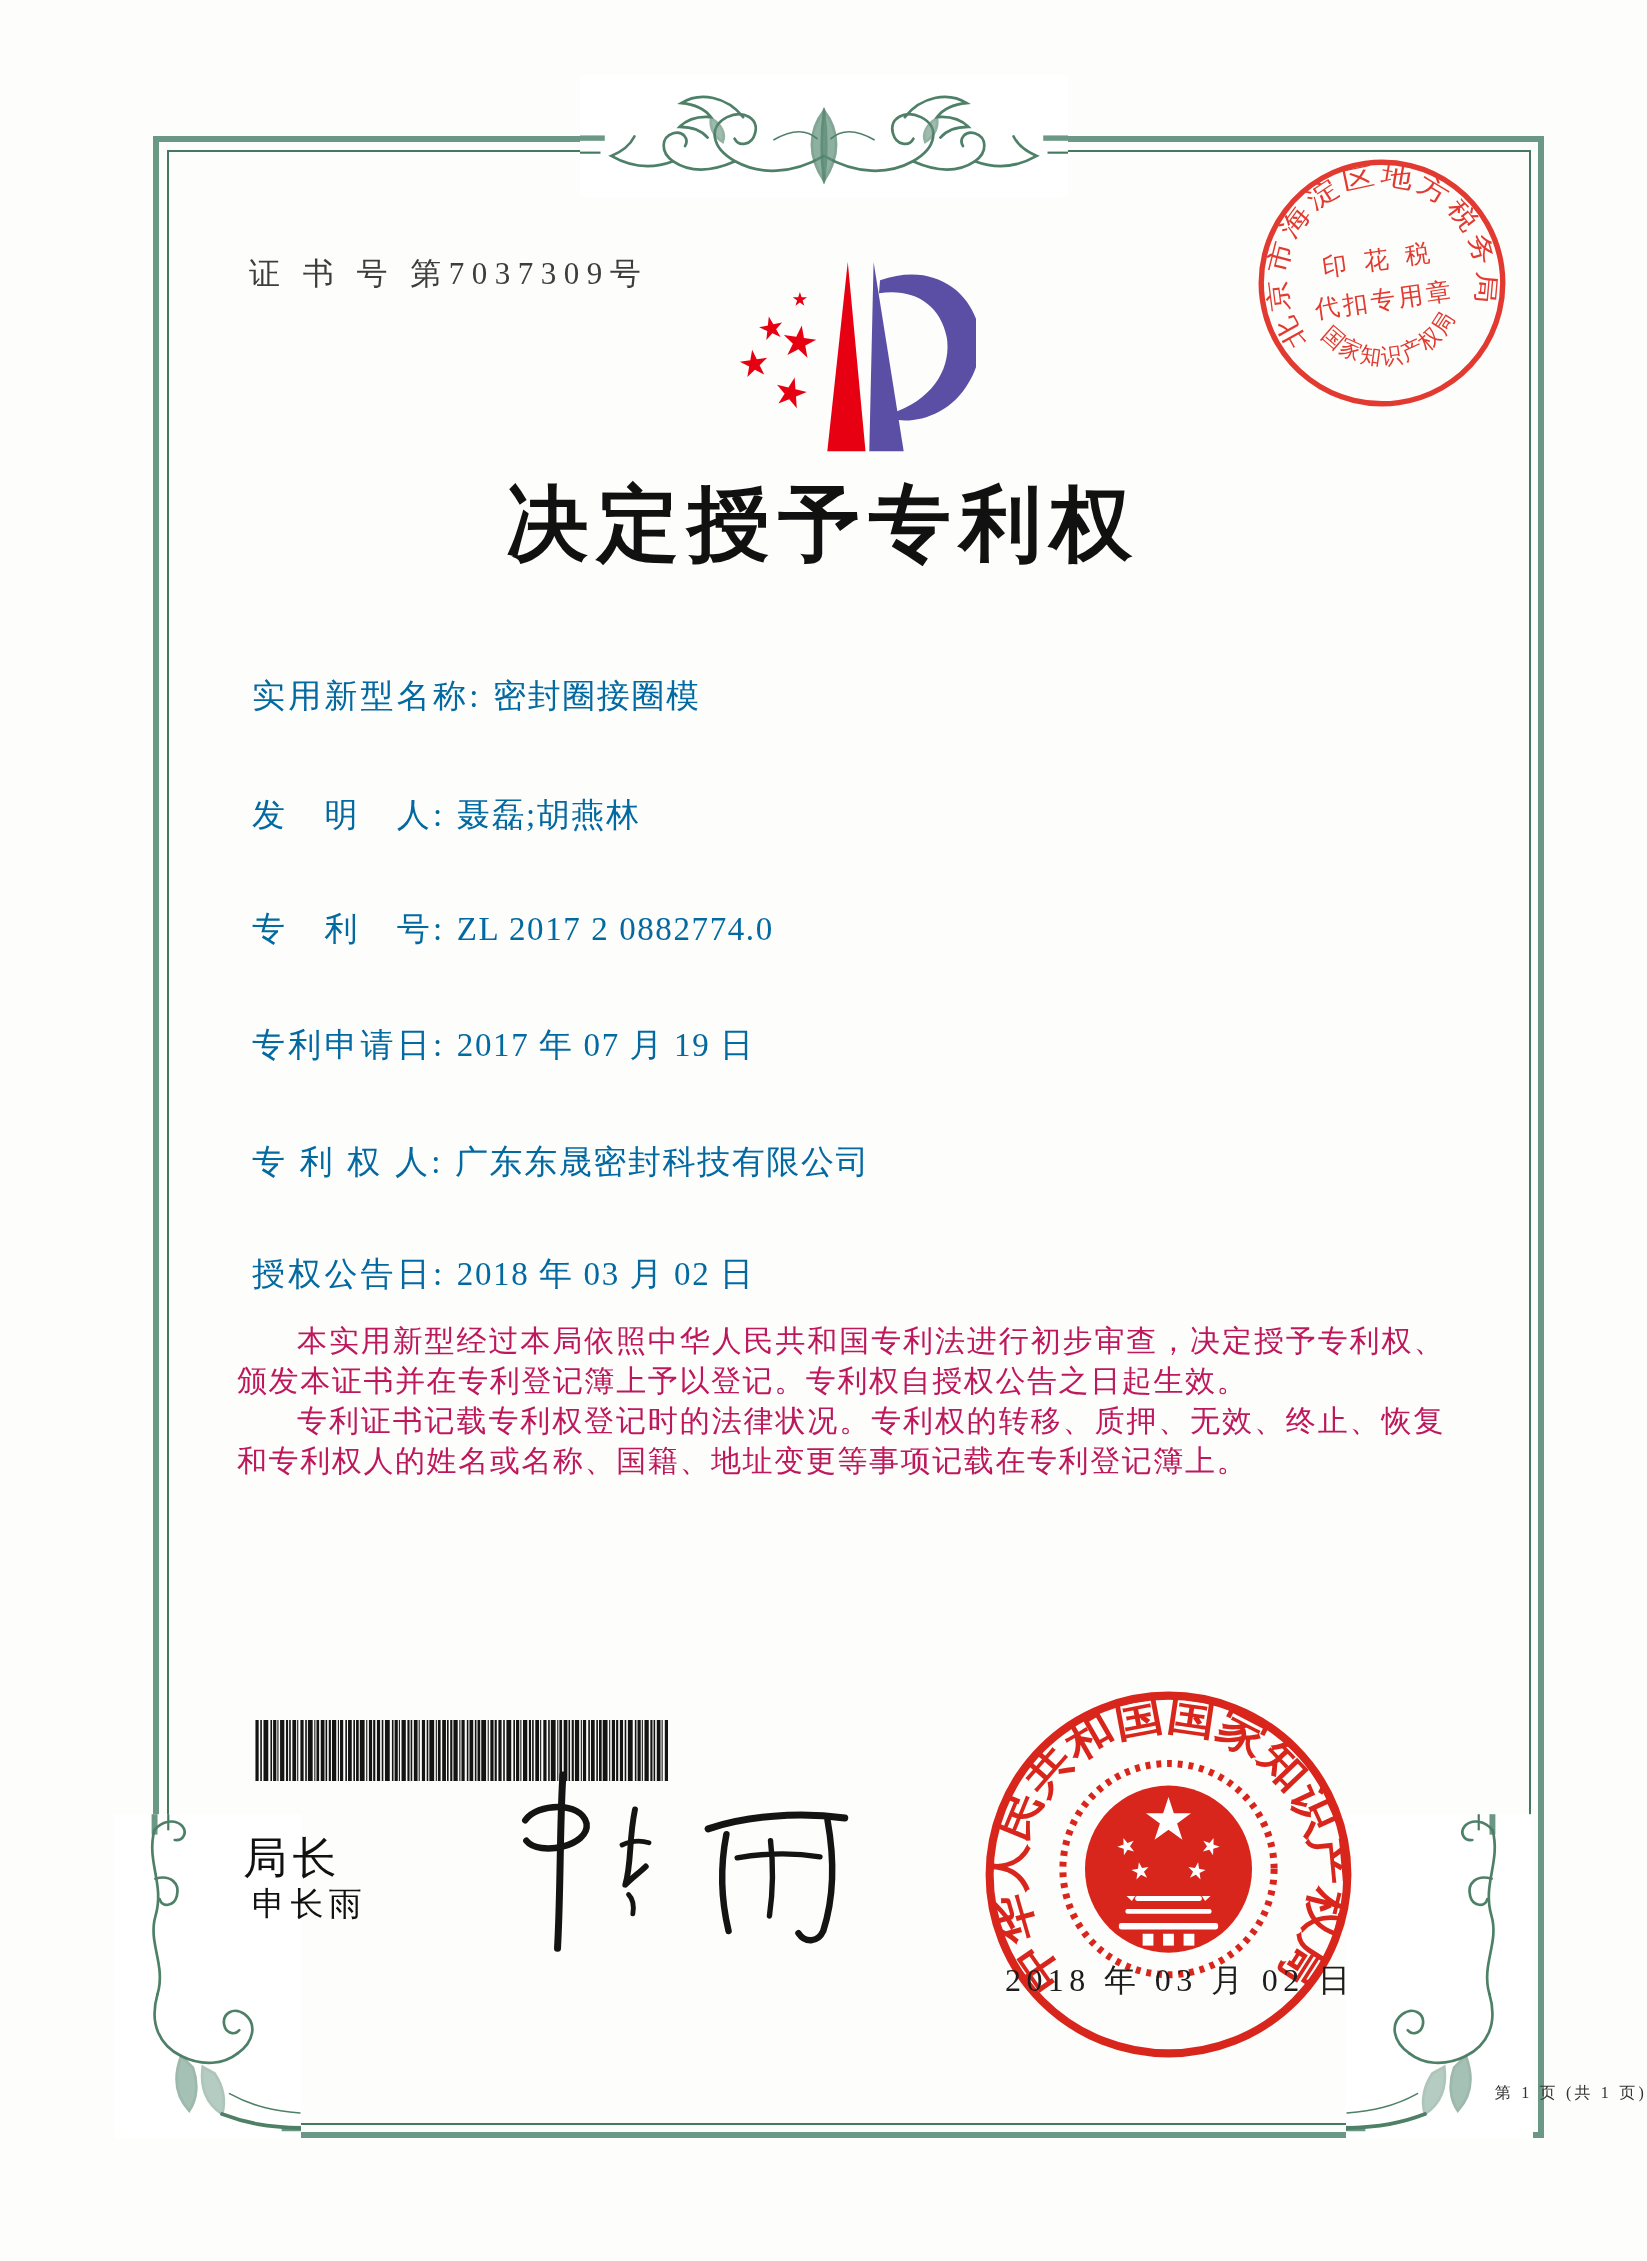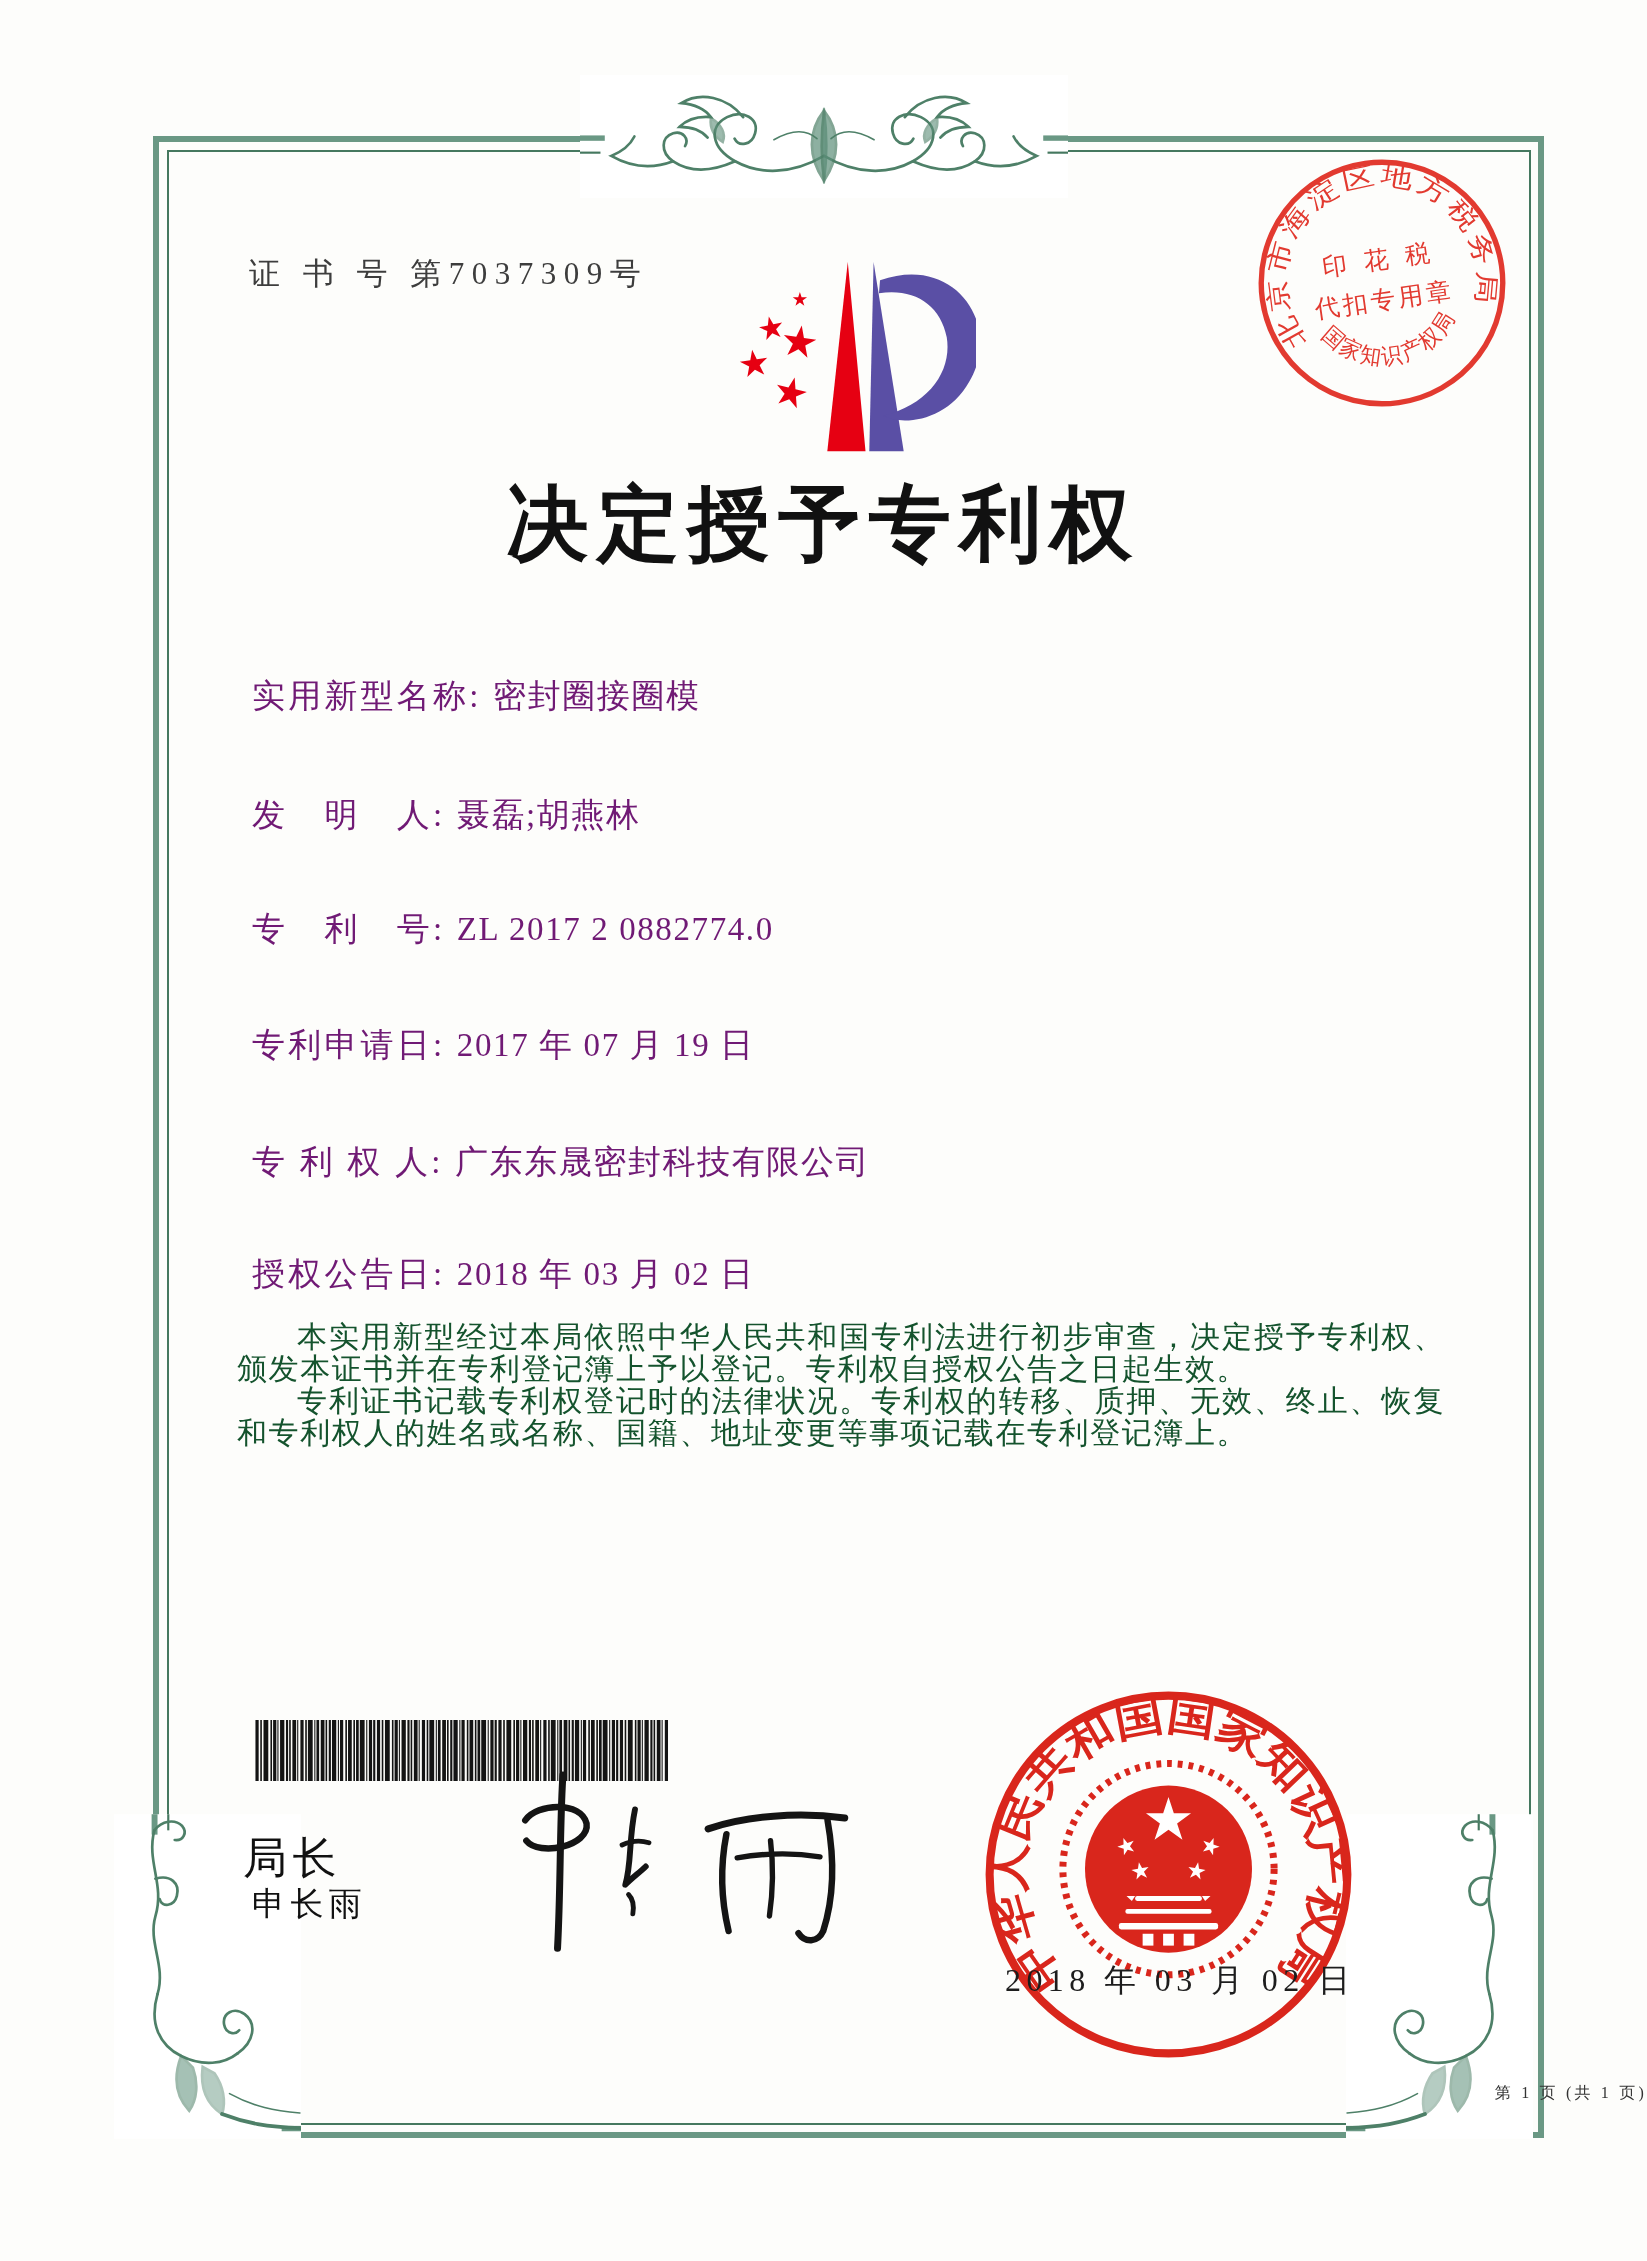--- a/index.html
+++ b/index.html
@@ -22,27 +22,27 @@
     left:249px;top:253px;font-size:31px;letter-spacing:7.5px;color:#3d3d3d;
     font-weight:500;
   }
   .logo{left:712px;top:220px;width:264px;height:234px;}
   .stamp{left:1251px;top:152px;width:262px;height:262px;}
   .title{
     left:0;top:470px;width:100%;text-align:center;
     font-size:82px;font-weight:bold;letter-spacing:8.6px;color:#111;
   }
   
-  .row{left:252px;font-size:33px;letter-spacing:1.6px;color:#701a75;white-space:nowrap;text-align:right;}
+  .row{left:252px;font-size:33px;letter-spacing:1.6px;color:#0369a1;white-space:nowrap;text-align:right;}
   .row .lab{letter-spacing:3.2px;}
   .r1{top:674px}.r2{top:793px}.r3{top:907px}.r4{top:1023px}.r5{top:1140px}.r6{top:1252px}
   
   .body-text{
     left:237px;top:1321px;width:1208px;
-    font-size:30px;line-height:32px;text-align:justify;letter-spacing:1.6px;color:#14532d;
+    font-size:30px;line-height:40px;text-align:justify;letter-spacing:1.6px;color:#be185d;
   }
   .body-text p{margin:0;text-indent:2em;}
   
   .barcode{left:254px;top:1720px;width:416px;height:61px;}
   .officer-title{left:243px;top:1829px;font-size:44px;letter-spacing:5.4px;color:#111;}
   .officer-name{left:243px;top:1882px;font-size:33px;letter-spacing:5.4px;color:#111;margin-left:9px;}
   .signature{left:494px;top:1760px;width:382px;height:199px;}
   .seal{left:981px;top:1687px;width:375px;height:375px;}
   .seal-date{left:1005px;top:1959px;font-size:32px;letter-spacing:5.4px;color:#1d1d1d;white-space:nowrap;}
   .footer{

